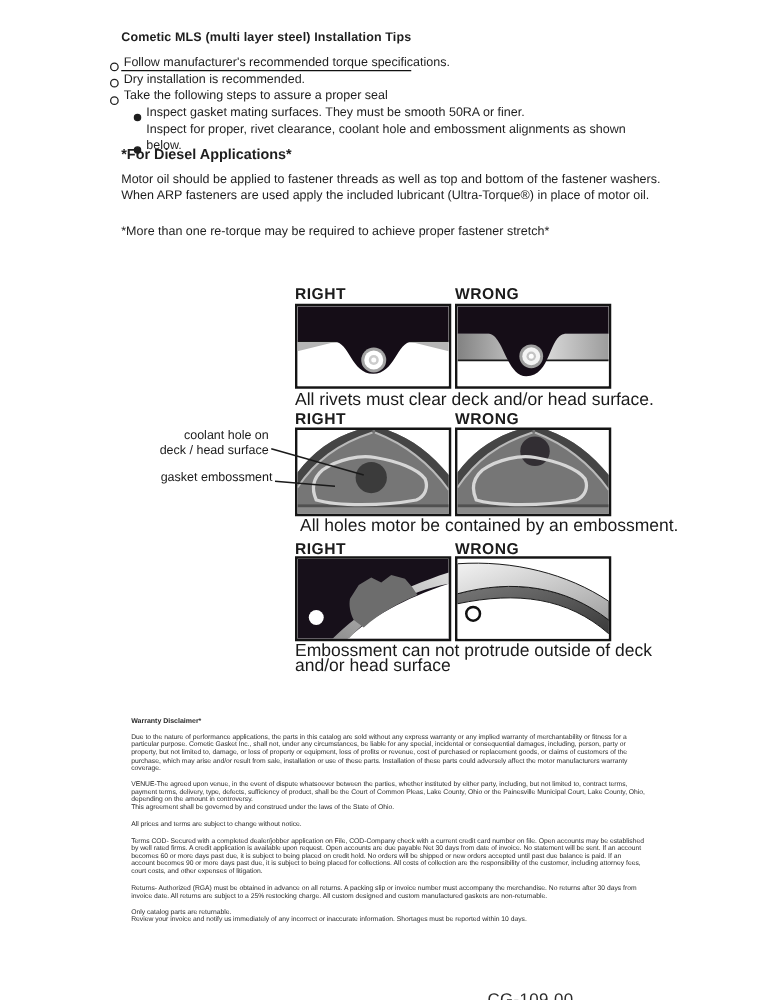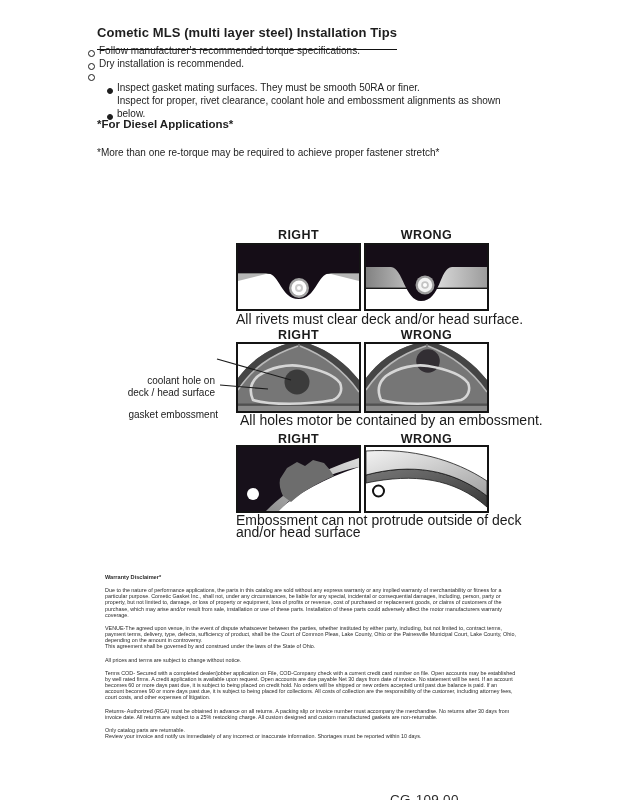--- a/index.html
+++ b/index.html
@@ -1,41 +1,41 @@
 <!DOCTYPE html>
 <html><head>
 <meta charset="utf-8">
 <style>
   html,body{margin:0;padding:0;background:#e9e9e9;}
   #page{position:relative;width:618px;height:800px;background:#ffffff;overflow:hidden;
         font-family:"Liberation Sans",sans-serif;color:#1e1e1e;}
   .abs{position:absolute;}
   .pre{white-space:pre-line;}
   
-  #doc-title{left:97px;top:25px;font-size:13px;font-weight:bold;
-             border-bottom:1.6px solid #111;padding-bottom:9px;letter-spacing:0.1px;}
+  #doc-title{left:97px;top:25px;font-size:10px;font-weight:bold;
+             border-bottom:1.6px solid #111;padding-bottom:20px;letter-spacing:0.1px;}
   #bullets{left:88px;top:44px;font-size:10px;line-height:13.2px;width:440px;}
   .brow{display:flex;align-items:flex-end;}
   .brow .mark{width:5px;height:5px;border:1px solid #1e1e1e;border-radius:50%;
               margin:3.2px 4px 0 0;flex:none;}
   .srow{margin-left:19px;}
   .srow .mark{background:#1e1e1e;width:4px;height:4px;margin-top:4px;}
   
   #diesel{left:97px;top:118px;width:432px;font-size:10px;line-height:13.2px;}
   #diesel h2{font-size:11.5px;font-weight:bold;margin:0 0 6px 0;}
   #diesel p{margin:0 0 0 0;}
   #diesel .p1{margin-top:0;}
   #diesel .p2{margin-top:4px;}
   #diesel .note{margin-top:15px;}
   
-  .dlabel{width:125px;text-align:center;font-size:12.5px;font-weight:bold;
+  .dlabel{width:125px;font-size:12.5px;font-weight:bold;
           letter-spacing:0.4px;color:#1b1b1b;}
   .panel{border:2px solid #141414;width:121px;background:#fff;line-height:0;}
   .cap{font-size:14px;line-height:11.5px;color:#1a1a1a;}
-  .callout{font-size:10px;line-height:11.5px;text-align:right;color:#1a1a1a;margin-top:32px;}
+  .callout{font-size:10px;line-height:11.5px;text-align:right;color:#1a1a1a;}
   #overlay{left:0;top:0;pointer-events:none;}
   
   #legal{left:105px;top:574px;width:412px;font-size:5.4px;line-height:6.15px;color:#2a2a2a;}
   #legal h3{font-size:5.6px;font-weight:bold;margin:0 0 7px 0;}
   #legal p{margin:0 0 7px 0;}
   
   #page-code{left:390px;top:792px;font-size:13.5px;letter-spacing:0.3px;color:#2b2b2b;}
 </style>
 </head>
 <body>
@@ -48,33 +48,36 @@
     <div class="brow">
       <span class="mark"></span>
       <span>Follow manufacturer's recommended torque specifications.</span>
     </div>
     <div class="brow">
       <span class="mark"></span>
       <span>Dry installation is recommended.</span>
     </div>
     <div class="brow">
       <span class="mark"></span>
+      <span>Take the following steps to assure a proper seal</span>
     </div>
     <div class="brow srow">
       <span class="mark"></span>
       <span>Inspect gasket mating surfaces.  They must be smooth 50RA or finer.</span>
     </div>
     <div class="brow srow">
       <span class="mark"></span>
       <span>Inspect for proper, rivet clearance, coolant hole and embossment alignments as shown below.</span>
     </div>
   </div>
 
   <div id="diesel" class="abs">
     <h2>*For Diesel Applications*</h2>
+    <p class="p1 pre">Motor oil should be applied to fastener threads as well as top and bottom of the fastener washers.
+When ARP fasteners are used apply the included lubricant (Ultra-Torque®) in place of motor oil.</p>
     <p class="note">*More than one re-torque may be required to achieve proper fastener stretch*</p>
   </div>
 
   <div class="abs dlabel" style="left:236px;top:228px">RIGHT</div>
   <div class="abs dlabel" style="left:364px;top:228px">WRONG</div>
 
   <div class="abs panel" style="left:236px;top:243px">
     <svg width="121" height="64" viewBox="0 0 121 64">
       <rect width="121" height="64" fill="#ffffff"></rect>
       <rect x="0" y="27.4" width="121" height="1.4" fill="#1a1a1a"></rect>

